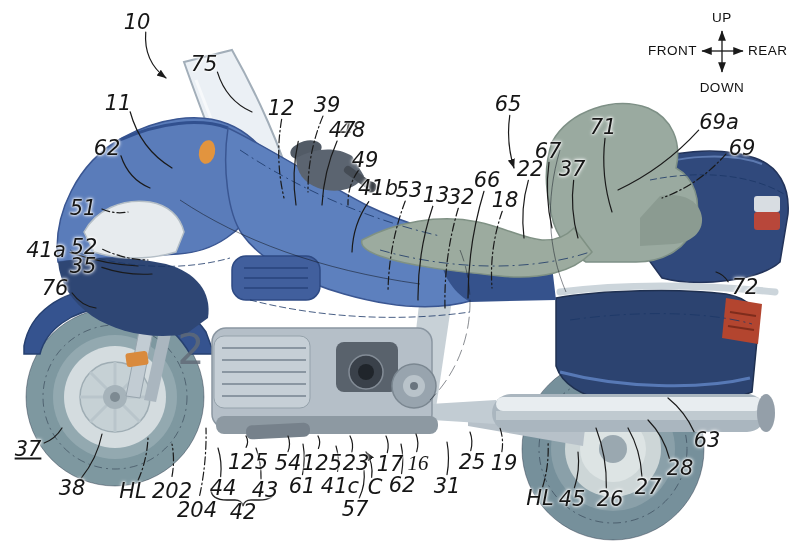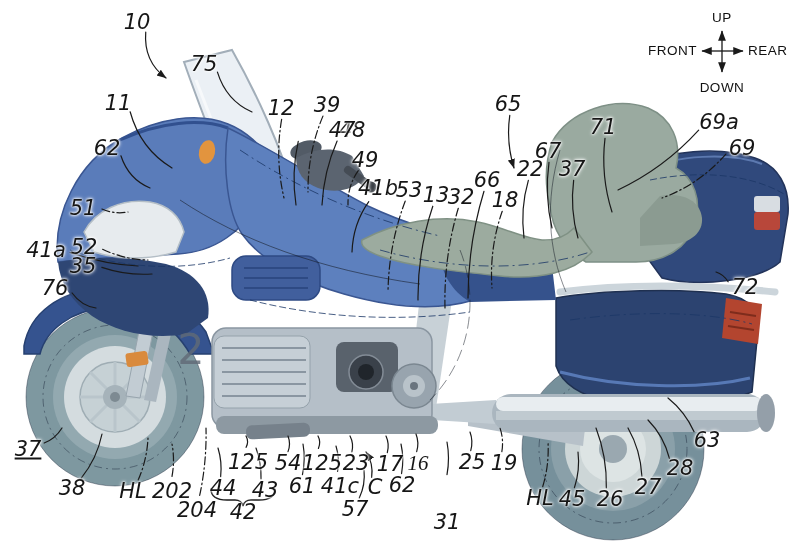--- a/index.html
+++ b/index.html
@@ -265,21 +265,21 @@
       <span class="ref-label" style="left: 288px; top: 463px;">54</span>
       <span class="ref-label" style="left: 302px; top: 486px;">61</span>
       <span class="ref-label" style="left: 322px; top: 463px;">125</span>
       <span class="ref-label" style="left: 340px; top: 486px;">41c</span>
       <span class="ref-label" style="left: 356px; top: 463px; text-align: right;">23</span>
       <span class="ref-label" style="left: 375px; top: 487px;">C</span>
       <span class="ref-label" style="left: 355px; top: 509px;">57</span>
       <span class="ref-label" style="left: 390px; top: 464px;">17</span>
       <span class="ref-label" style="left: 402px; top: 485px;">62</span>
       <span class="ref-label" style="left: 418px; top: 463px; font-family: Liberation Serif, serif;">16</span>
-      <span class="ref-label" style="left: 447px; top: 486px; margin-top: 36px;">31</span>
+      <span class="ref-label" style="left: 447px; top: 486px;">31</span>
       <span class="ref-label" style="left: 472px; top: 462px;">25</span>
       <span class="ref-label" style="left: 504px; top: 463px;">19</span>
       <span class="ref-label" style="left: 540px; top: 498px;">HL</span>
       <span class="ref-label" style="left: 572px; top: 499px;">45</span>
       <span class="ref-label" style="left: 610px; top: 499px;">26</span>
       <span class="ref-label" style="left: 648px; top: 487px;">27</span>
       <span class="ref-label" style="left: 680px; top: 468px;">28</span>
       <span class="ref-label" style="left: 707px; top: 440px;">63</span>
       <span class="ref-label" style="left: 243px; top: 512px;">42</span>
     </div>

